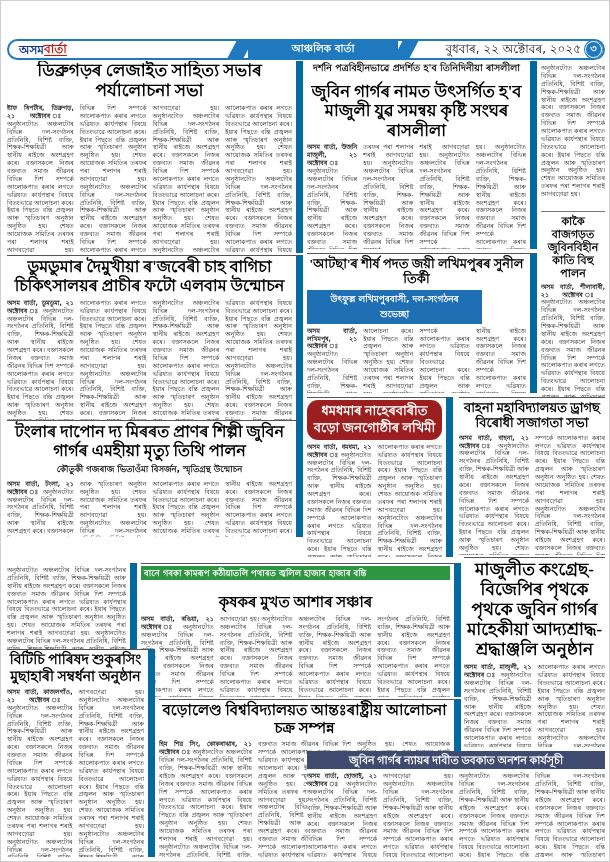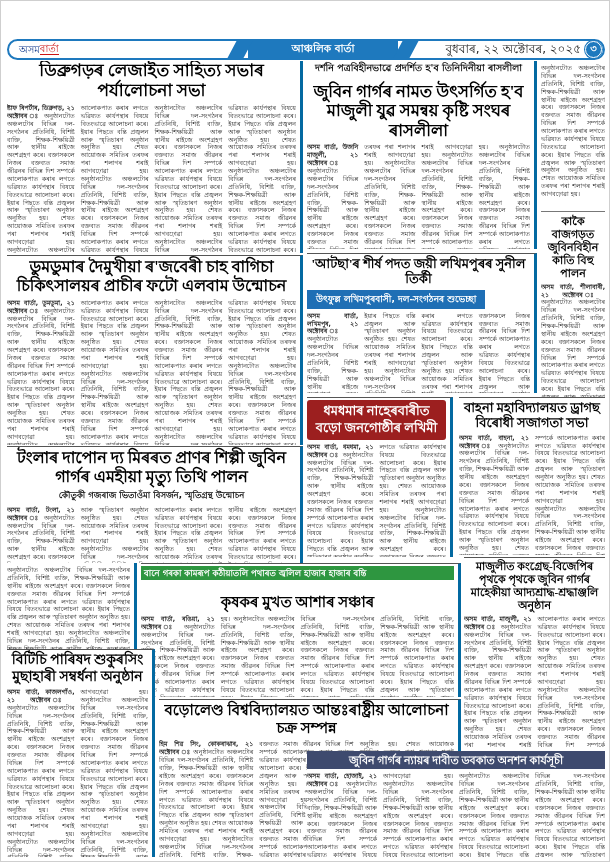--- a/index.html
+++ b/index.html
@@ -13,43 +13,43 @@
     font-family:"DejaVu Sans",sans-serif;color:#111;overflow:hidden;
     border:1px solid #cfcfcf;
   }
   
   .topbar{
     position:absolute;left:6px;top:38px;width:598px;height:21px;
     display:flex;align-items:stretch;border:2px solid var(--bar_blue);
     border-radius:11px;overflow:hidden;background:#fff;
   }
   .topbar .logo{flex:0 0 215px;display:flex;align-items:center;padding-left:10px;
-    font-family:"Liberation Serif",serif;font-weight:normal;font-size:10px;line-height:1}
+    font-family:"Liberation Serif",serif;font-weight:bold;font-size:12px;line-height:1}
   .logo .l1{color:var(--logo_navy)}
   .logo .l2{color:var(--logo_red);border-bottom:1px solid var(--logo_red)}
   .diag{flex:0 0 16px;background:var(--bar_blue);transform:skewX(-28deg);margin-left:8px}
   .sectionbox{flex:0 0 150px;background:var(--bar_blue);color:#fff;display:flex;
     align-items:center;justify-content:center;font-size:10.5px;font-weight:bold}
   .diag2{flex:0 0 16px;background:var(--bar_blue);transform:skewX(-28deg);margin-right:8px}
   .datebox{flex:1;display:flex;align-items:center;justify-content:flex-end;
     font-size:12px;font-weight:normal;padding-right:4px;color:#222}
   .pagenum{flex:0 0 17px;height:17px;align-self:center;margin-right:1px;border-radius:50%;
     background:var(--bar_blue);color:#fff;font-size:10px;font-weight:bold;
     display:flex;align-items:center;justify-content:center;border:1px solid #fff;box-shadow:0 0 0 1px var(--bar_blue)}
   
   .art{position:absolute;overflow:hidden;background:#fff}
   .hl{font-family:"Liberation Serif",serif;font-weight:bold;text-align:center;color:#000;line-height:1.18}
   .kicker{font-size:9.5px;font-weight:bold;text-align:center;margin-bottom:6px}
   .subhead{font-size:8.5px;font-weight:bold;text-align:center;margin:2px 0}
   .body{font-size:6.2px;line-height:1.27;text-align:justify;color:#222;column-gap:6px;margin-top:3px;overflow:hidden}
   .body .dl{font-weight:bold}
   .c1{column-count:1}.c2{column-count:2}.c3{column-count:3}.c4{column-count:4}
   .rt{border-top:1px solid #555;padding-top:2px}
-  .rr{border-right:3px solid #0369a1;padding-right:4px}
-  .boxred{background:var(--red_box);color:#fff;border-radius:3px;padding:3px 4px;
+  .rr{border-right:7px solid #0369a1;padding-right:4px}
+  .boxred{background:var(--red_box);color:#fff;border-radius:11px;padding:3px 4px;
     font-size:13px;font-family:"Liberation Serif",serif;font-weight:bold;text-align:center;line-height:1.3}
   .bandgreen{background:var(--green_band);color:#fff;font-size:8.5px;font-weight:bold;
     text-align:left;padding:2px 3px;line-height:1.2}
   .bandnavy{background:var(--navy_band);color:#fff;font-size:11px;font-weight:bold;
     font-family:"Liberation Serif",serif;text-align:center;padding:2px 3px;line-height:1.3}
   .bluechip{background:var(--blue_subhead);color:#fff;font-size:9px;font-weight:bold;
     text-align:center;padding:2px 8px;margin:3px 0 1px 0;width:80%}
   
   #artA{left:6px;top:60px;width:296px;height:192px}
   #artA .hl{font-size:17px}
@@ -57,27 +57,27 @@
   #artB .hl{font-size:16.5px}
   #artC{left:540px;top:60px;width:64px;height:336px}
   #artC .hl{font-size:11px;margin-top:13px;border-top:1px solid #777;padding-top:3px}
   #artD{left:6px;top:254px;width:296px;height:190px}
   #artD .hl{font-size:16px}
   #artE{left:306px;top:252px;width:230px;height:140px}
   #artE .hl{font-size:13px}
   #artG{left:306px;top:396px;width:146px;height:160px}
   #artH{left:458px;top:396px;width:146px;height:158px}
   #artH .hl{font-size:13px}
-  #artF{left:6px;top:445px;width:296px;height:117px}
+  #artF{left:6px;top:419px;width:296px;height:117px}
   #artF .hl{font-size:16px}
   #artFc{left:6px;top:562px;width:130px;height:86px}
   #artI{left:140px;top:562px;width:320px;height:134px}
   #artI .hl{font-size:15px;margin-top:14px}
   #artJ{left:463px;top:556px;width:141px;height:190px}
-  #artJ .hl{font-size:11px}
+  #artJ .hl{font-size:17px}
   #artK{left:6px;top:648px;width:148px;height:208px}
   #artK .hl{font-size:14px}
   #artL{left:158px;top:698px;width:302px;height:158px}
   #artL .hl{font-size:15px}
   #artM{left:306px;top:750px;width:298px;height:106px}
 </style>
 </head>
 <body>
 
 <div class="page">

